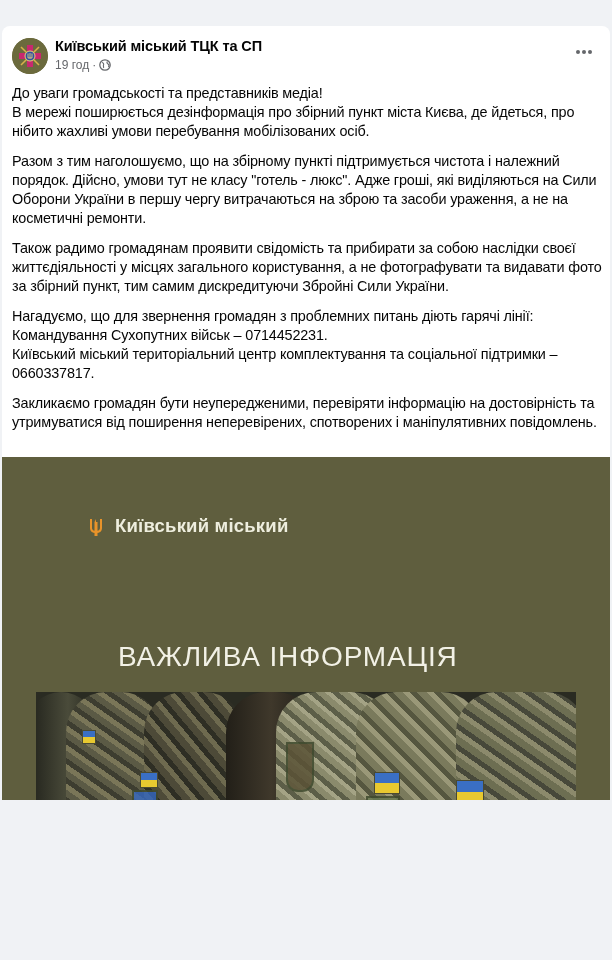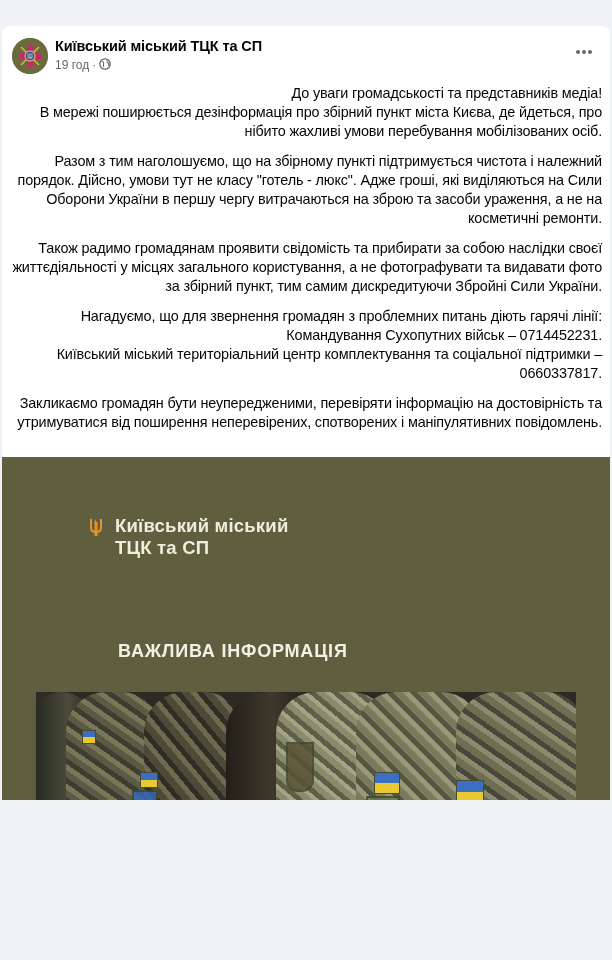--- a/index.html
+++ b/index.html
@@ -13,44 +13,44 @@
     .post-header { position: absolute; left: 0; top: 0; width: 100%; height: 58px; }
     .avatar {
       position: absolute; left: 10px; top: 12px; width: 36px; height: 36px;
       border-radius: 50%; background: #6b6a3d; overflow: hidden;
     }
     .avatar svg { width: 36px; height: 36px; display: block; }
     .author {
       position: absolute; left: 53px; top: 12px; font-size: 14.5px; font-weight: bold; color: #050505;
       letter-spacing: -0.1px;
     }
-    .meta { position: absolute; left: 53px; top: 32px; font-size: 12px; color: #65676b; display: flex; align-items: flex-start; gap: 3px; }
+    .meta { position: absolute; left: 53px; top: 32px; font-size: 12px; color: #65676b; display: flex; align-items: center; gap: 3px; }
     .meta .globe { display: inline-block; width: 12px; height: 12px; }
     .more-btn {
       position: absolute; right: 14px; top: 18px; width: 24px; height: 16px;
       display: flex; align-items: center; justify-content: center; gap: 2px; cursor: pointer;
     }
     .more-btn .dot { width: 4px; height: 4px; background: #65676b; border-radius: 50%; }
 
     .post-text {
       position: absolute; left: 10px; top: 58px; width: 590px;
-      font-size: 14.4px; line-height: 19px; color: #050505; letter-spacing: -0.15px; text-align: right;
+      font-size: 14.4px; line-height: 19px; color: #050505; letter-spacing: -0.15px;
     }
     .post-text p { margin-bottom: 11px; }
     .post-text p:last-child { margin-bottom: 0; }
 
     .banner {
       position: absolute; left: 0; top: 431px; width: 608px; height: 527px;
       background: #5f5e3e; overflow: hidden;
     }
     .banner-logo { position: absolute; left: 87px; top: 58px; display: flex; align-items: flex-start; gap: 12px; }
     .trident { width: 14px; height: 18px; margin-top: 3px; }
     .banner-org { font-size: 18.5px; line-height: 22px; font-weight: bold; color: #eeeede; letter-spacing: 0.2px; }
     .banner-title {
-      position: absolute; left: 116px; top: 184px; font-size: 18px; font-weight: bold;
+      position: absolute; left: 116px; top: 184px; font-size: 28px; font-weight: normal;
       color: #f2f1e6; letter-spacing: 0.8px;
     }
     .photo {
       position: absolute; left: 34px; top: 235px; width: 540px; height: 300px;
       background: #2a2b22; overflow: hidden;
     }
     .sleeve { position: absolute; top: 0; height: 300px; border-radius: 40px 40px 0 0; }
     .patch-flag { position: absolute; width: 24px; height: 22px; border: 1px solid #4a4a32; }
     .patch-flag .b { height: 50%; background: #3a6fc4; }
     .patch-flag .y { height: 50%; background: #e8c930; }
@@ -101,21 +101,20 @@
   </div>
 
   <div class="banner">
     <div class="banner-logo">
       <svg class="trident" viewBox="0 0 14 18">
         <path d="M1 1v9c0 3 2 5 6 5s6-2 6-5V1h-2v9c0 1.5-1 2.5-2.5 2.8V4H7V1L5.5 4v8.8C4 12.5 3 11.5 3 10V1z" fill="#e8932a"></path>
         <rect x="5.5" y="15" width="3" height="3" fill="#e8932a"></rect>
       </svg>
       <div>
         <div class="banner-org">Київський міський</div>
-        <div class="banner-org">ТЦК та СП</div>
       </div>
     </div>
     <div class="banner-title">ВАЖЛИВА ІНФОРМАЦІЯ</div>
 
     <div class="photo">
       <div class="sleeve" style="left:-10px;width:70px;background:linear-gradient(90deg,#1e1f19,#4a4b3a 60%,#25261e);"></div>
       <div class="sleeve" style="left:30px;width:95px;background:repeating-linear-gradient(35deg,#5b5a45 0 6px,#7a7658 6px 11px,#3d3d30 11px 16px);"></div>
       <div class="sleeve" style="left:108px;width:100px;background:repeating-linear-gradient(50deg,#4d4a38 0 7px,#6e6a4f 7px 12px,#2e2e24 12px 17px);"></div>
       <div class="sleeve" style="left:190px;width:90px;background:linear-gradient(90deg,#221f18,#3f382b 50%,#1d1b16);"></div>
       <div class="sleeve" style="left:240px;width:115px;background:repeating-linear-gradient(40deg,#8a8a6c 0 6px,#a4a385 6px 10px,#5c5e48 10px 15px);"></div>

